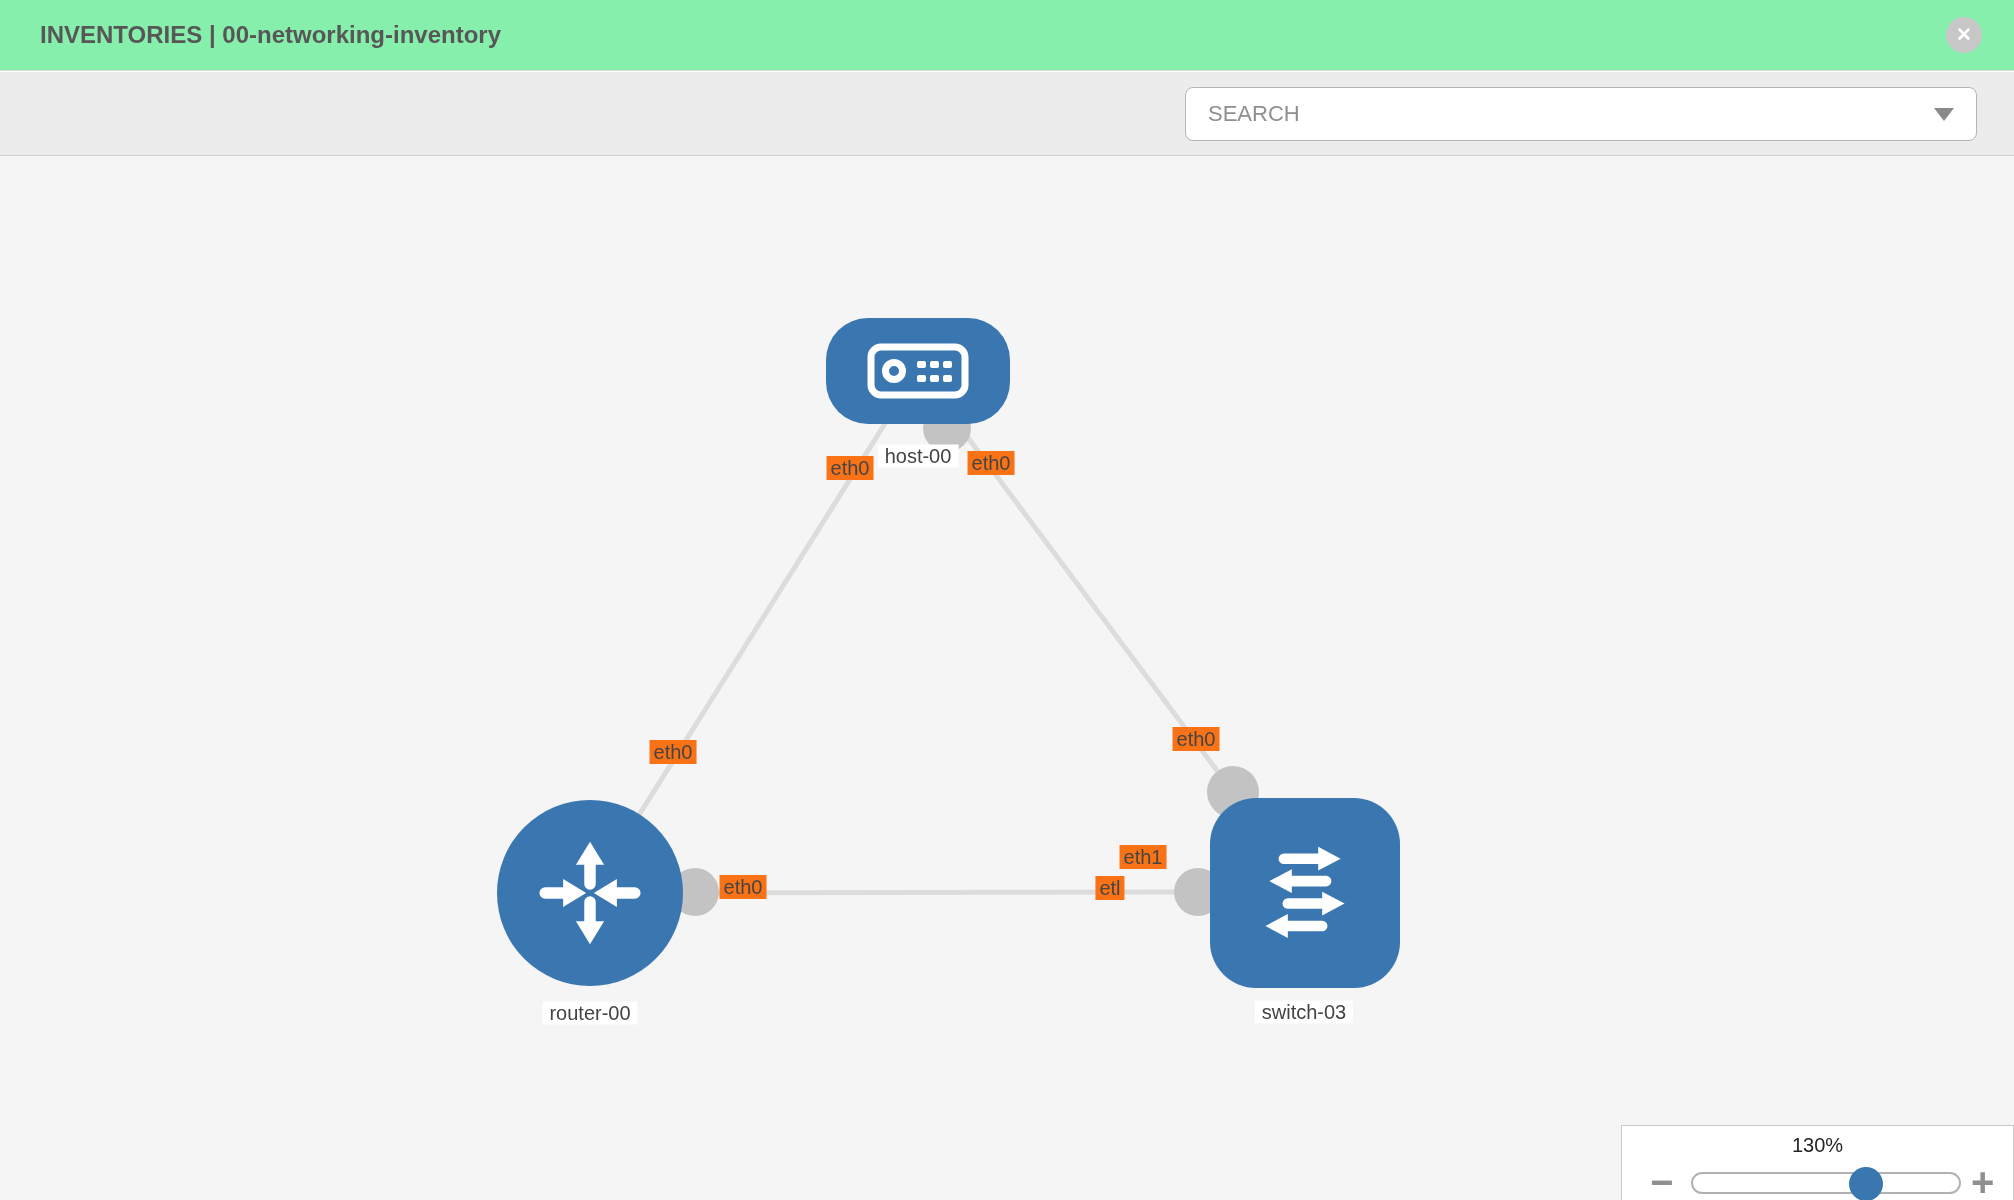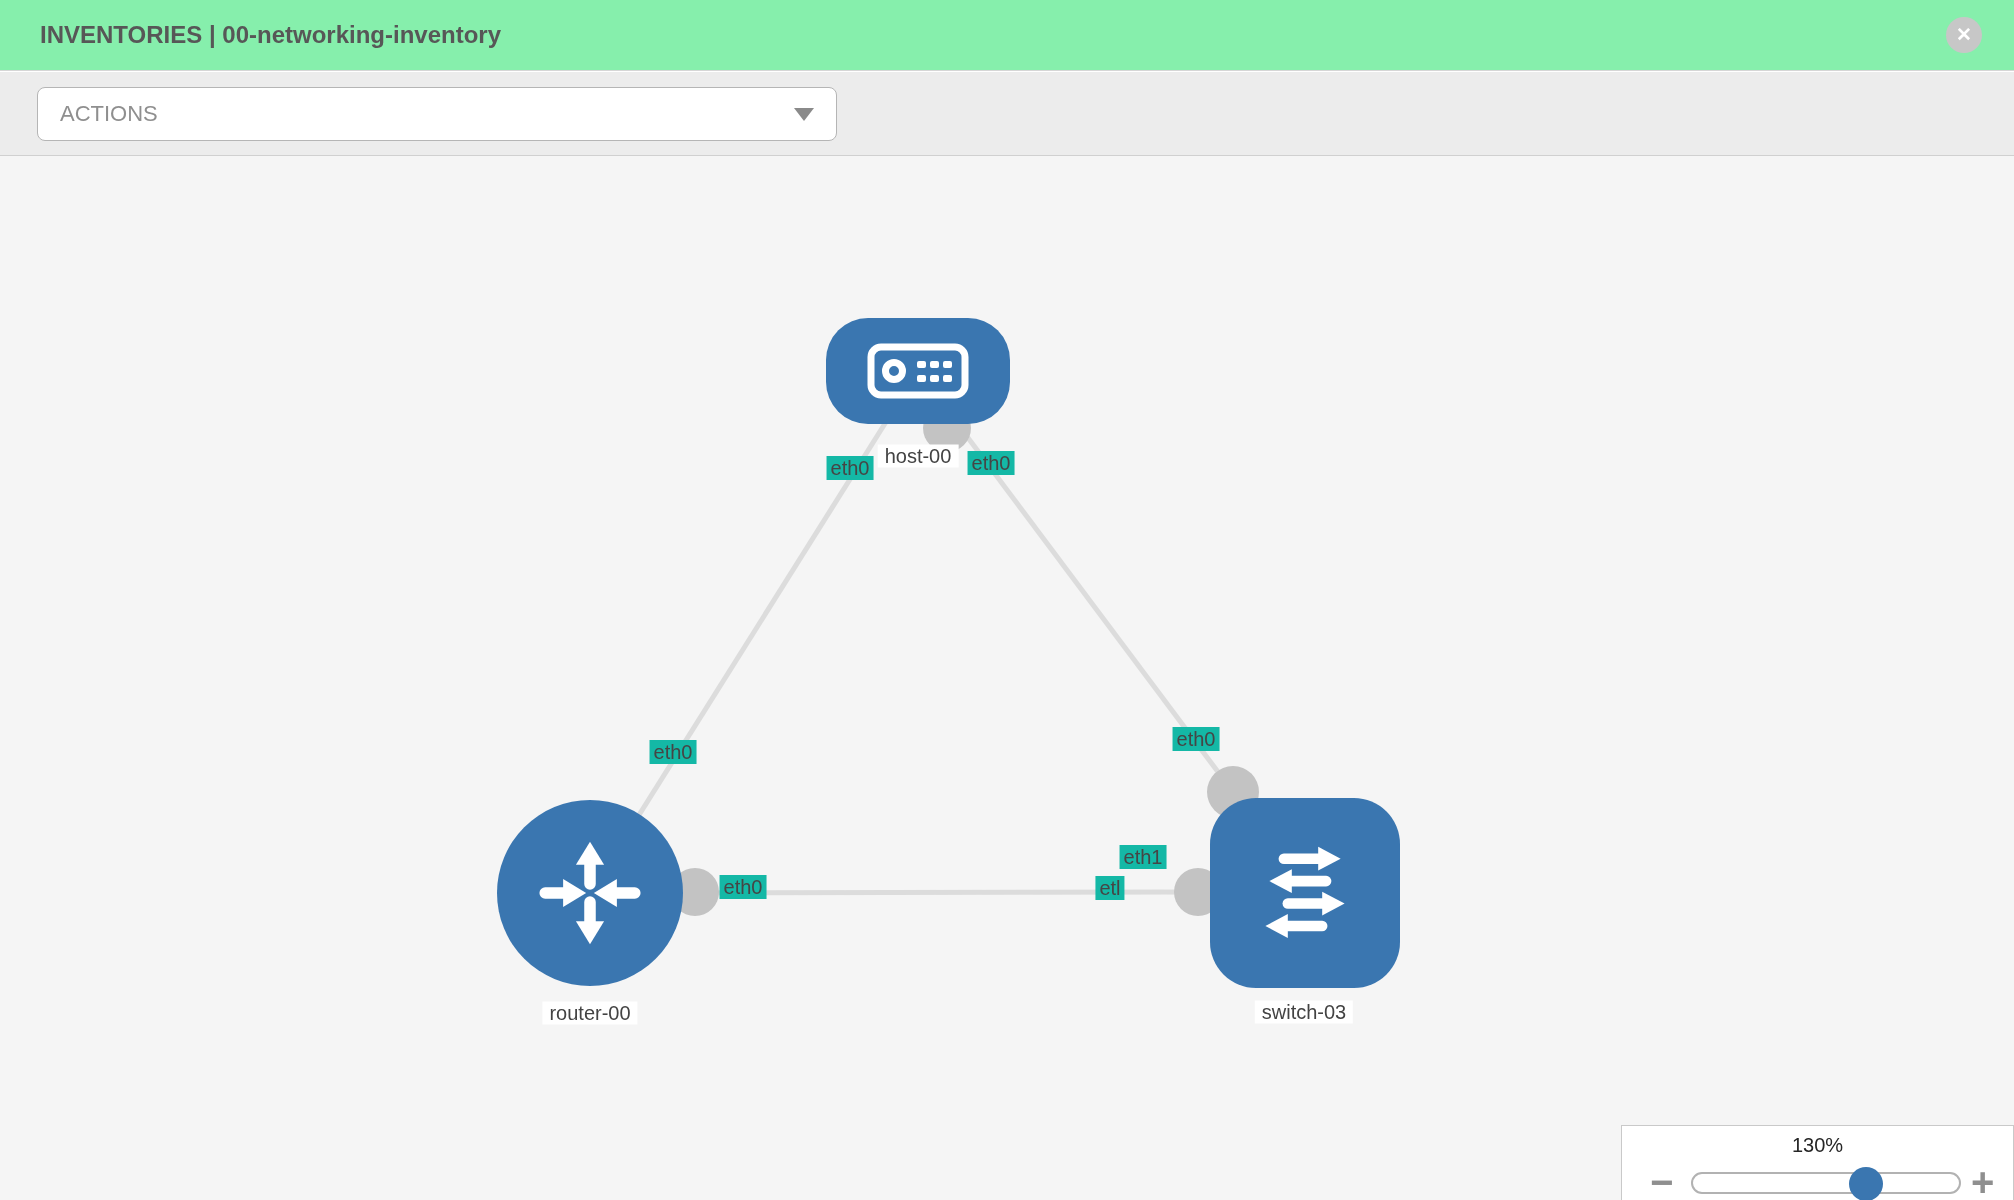--- a/index.html
+++ b/index.html
@@ -36,21 +36,21 @@
           overflow:hidden;}
   #link-layer{position:absolute;left:0;top:0;width:2014px;height:1044px;}
   .node{position:absolute;background:#3a76b0;display:flex;align-items:center;
         justify-content:center;cursor:pointer;}
   .node.host{border-radius:42px;}
   .node.router{border-radius:50%;}
   .node.switch{border-radius:46px;}
   .node svg{display:block;}
   .node-label{position:absolute;transform:translate(-50%,-50%);background:#fff;color:#434343;
               font-size:20px;line-height:1.15;padding:0 7px;white-space:nowrap;}
-  .eth-label{position:absolute;transform:translate(-50%,-50%);background:#14b8a6;color:#454545;
+  .eth-label{position:absolute;transform:translate(-50%,-50%);background:#f97316;color:#454545;
              font-size:20px;line-height:1.1;padding:1px 4px;white-space:nowrap;}
 
   
   .zoom-panel{position:absolute;left:1621px;top:1085px;width:393px;height:113px;background:#fff;
               border:1px solid #c9c9c9;box-sizing:border-box;margin-top:40px;}
   .zoom-value{position:absolute;top:8px;left:0;width:100%;text-align:center;font-size:20px;
               color:#262626;}
   .zoom-minus,.zoom-plus{position:absolute;font-size:40px;font-weight:bold;color:#8f8f8f;
               line-height:40px;top:36px;cursor:pointer;user-select:none;}
   .zoom-minus{left:28px;}
@@ -64,38 +64,38 @@
 <body>
 
 <div class="app">
 
   <div class="app-header">
     <div class="app-title">INVENTORIES | 00-networking-inventory</div>
     <div class="close-btn">✕</div>
   </div>
 
   <div class="toolbar">
-    <div class="select-box actions-box">
-      <span>ACTIONS</span>
-      <span class="caret"></span>
-    </div>
 
     <div class="icon-btn wrench-btn">
       <svg viewBox="0 0 512 512">
           <path d="M507.7 109.3c-2.2-9.1-13.5-12.2-20.1-5.6l-74.4 74.4-67.9-11.3L334 98.9l74.4-74.4c6.6-6.6 3.4-17.9-5.7-20.1-47.4-11.7-99.6 1.1-136.8 38.3-35.8 35.8-49.3 86.2-40.3 132.8L19.8 381.3c-26.4 26.4-26.4 69.2 0 95.6 26.4 26.4 69.2 26.4 95.6 0l205.7-205.8c46.7 9.2 97.1-4.3 132.9-40.1 37.1-37.1 49.9-89.3 38.2-136.7zM64 472c-13.2 0-24-10.8-24-24 0-13.3 10.7-24 24-24s24 10.7 24 24c0 13.2-10.7 24-24 24z"></path>
         </svg>
     </div>
     <div class="icon-btn key-btn">
       <svg viewBox="0 0 512 512">
           <g transform="translate(512,0) scale(-1,1)">
             <path d="M512 176c0 97.2-78.8 176-176 176-11.2 0-22.2-1.1-32.8-3.1l-24 27A24 24 0 0 1 261.2 384H224v40c0 13.3-10.7 24-24 24h-40v40c0 13.3-10.7 24-24 24H24c-13.3 0-24-10.7-24-24v-78.1c0-6.4 2.5-12.5 7-17L168.8 231.2C163.1 213.8 160 195.3 160 176 160 78.8 238.8 0 336 0s176 78.8 176 176zM336 128c0 26.5 21.5 48 48 48s48-21.5 48-48-21.5-48-48-48-48 21.5-48 48z"></path>
           </g>
         </svg>
     </div>
 
+    <div class="select-box search-box">
+      <span>SEARCH</span>
+      <span class="caret"></span>
+    </div>
   </div>
 
   <div class="canvas" id="canvas">
     <svg id="link-layer">
         <line x1="918" y1="215" x2="590" y2="737" stroke="#dcdcdc" stroke-width="5"></line>
         <line x1="918" y1="215" x2="1233" y2="636" stroke="#dcdcdc" stroke-width="5"></line>
         <line x1="590" y1="737" x2="1198" y2="736" stroke="#dcdcdc" stroke-width="5"></line>
         <circle cx="947" cy="272" r="24" fill="#c3c3c3"></circle>
         <circle cx="695" cy="736" r="24" fill="#c3c3c3"></circle>
         <circle cx="1233" cy="636" r="26" fill="#c3c3c3"></circle>

